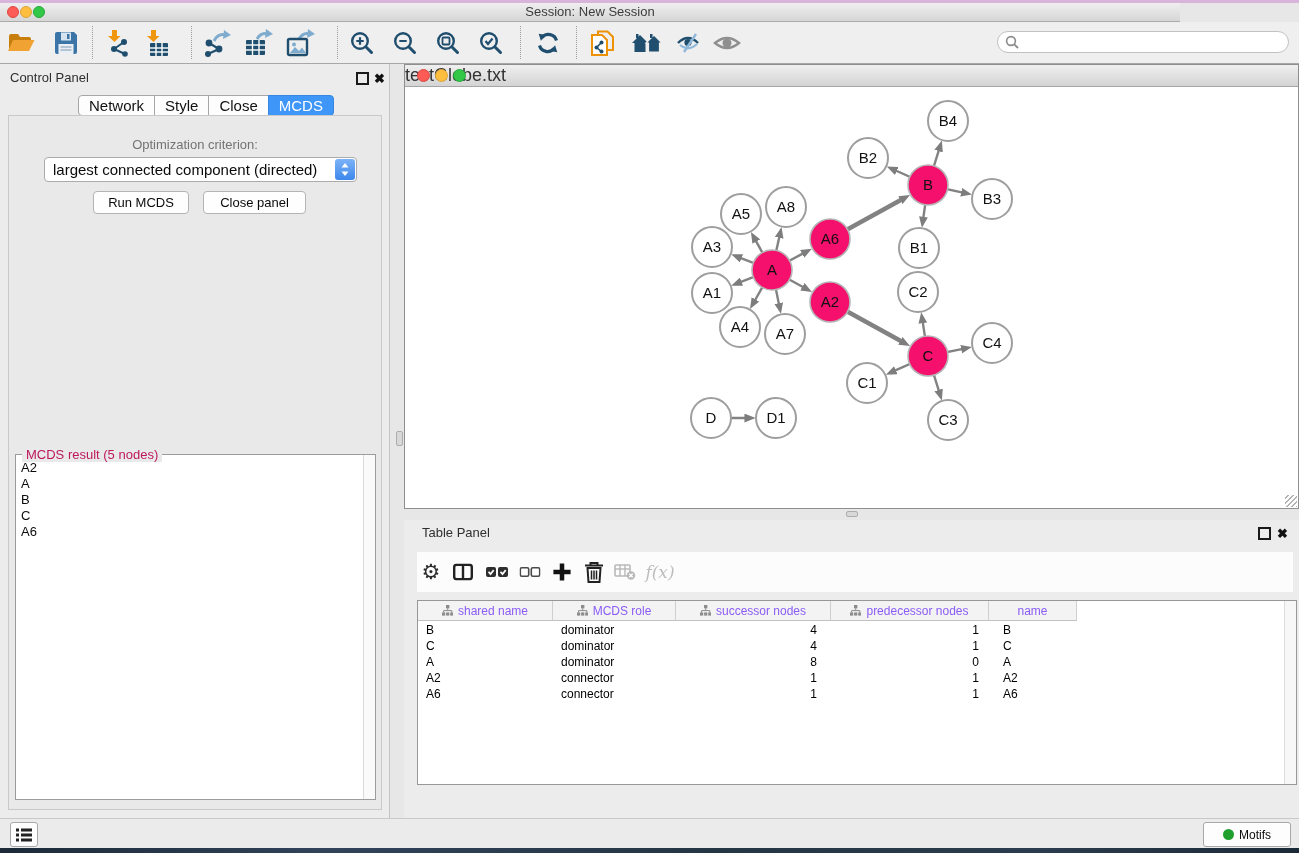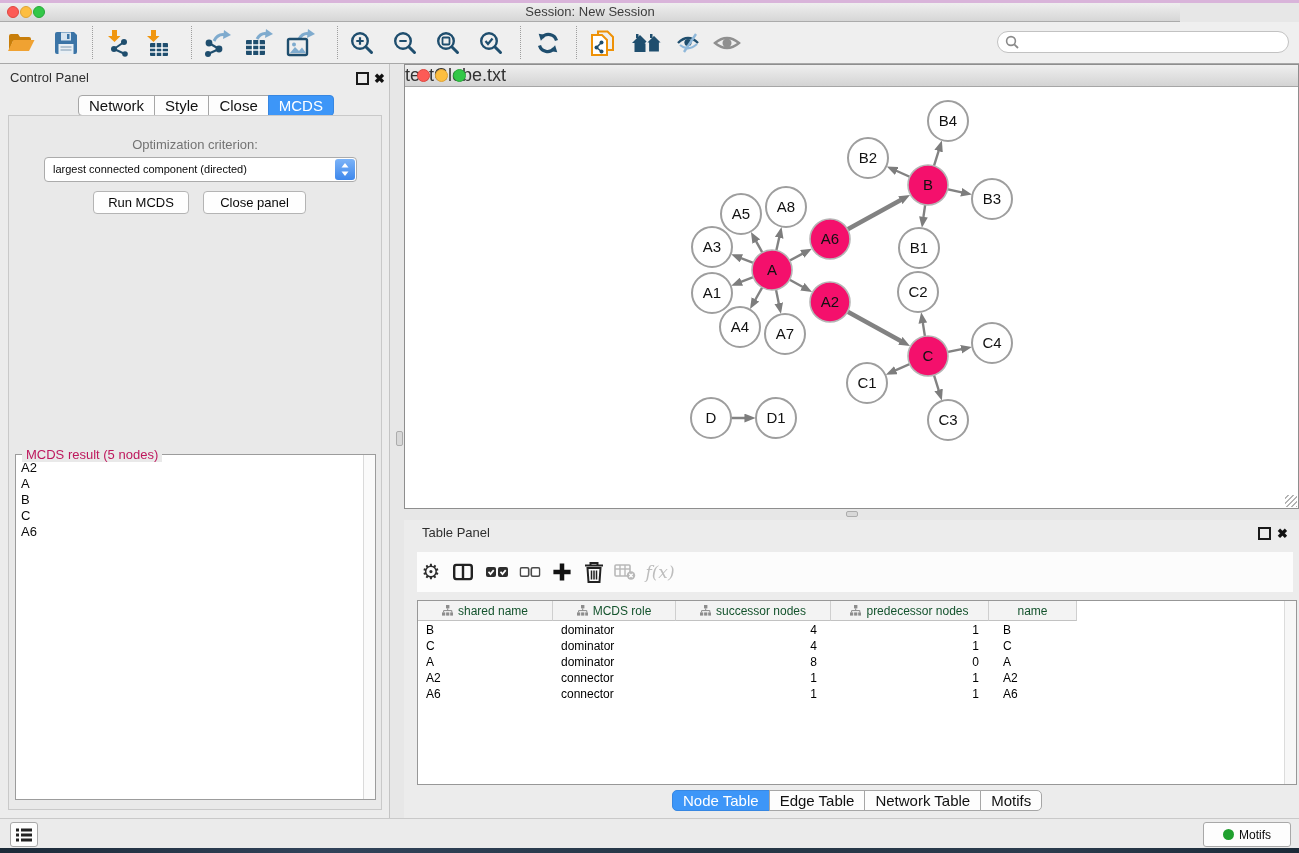--- a/index.html
+++ b/index.html
@@ -38,21 +38,21 @@
   .tab{height:21px;line-height:19px;font-size:15px;color:#111;background:#FDFDFD;
        border:1px solid #A6A6A6;padding:0 10px;margin-left:-1px;box-sizing:border-box;text-align:center}
   .tab:first-child{border-radius:4px 0 0 4px;margin-left:0}
   .tab:last-child{border-radius:0 4px 4px 0}
   .tab.selected{background:#3D96F8;border-color:#3787E2;color:#fff}
   #cp-body{position:absolute;left:8px;top:51px;width:374px;height:695px;background:#E9E9E9;
            border:1px solid #C9C9C9;box-sizing:border-box}
   #opt-label{position:absolute;left:0;top:21px;width:100%;text-align:center;font-size:13px;color:#737373}
   #criterion{position:absolute;left:35px;top:41px;width:313px;height:25px;background:#fff;
              border:1px solid #ABABAB;border-radius:4px;box-sizing:border-box}
-  #criterion-text{position:absolute;left:8px;top:0;line-height:23px;font-size:11px;color:#0A0A0A;white-space:nowrap}
+  #criterion-text{position:absolute;left:8px;top:0;line-height:23px;font-size:15px;color:#0A0A0A;white-space:nowrap}
   #criterion-stepper{position:absolute;right:1px;top:1px;width:20px;height:21px;border-radius:3px;
              background:linear-gradient(#7CB3F7,#3D87EC)}
   .btn{position:absolute;height:23px;background:#FEFEFE;border:1px solid #B4B4B4;border-radius:4px;
        font-size:13px;color:#0A0A0A;text-align:center;line-height:21px;box-sizing:border-box}
   #run-btn{left:84px;top:75px;width:96px}
   #closepanel-btn{left:194px;top:75px;width:103px}
   #result-box{position:absolute;left:6px;top:338px;width:361px;height:346px;background:#fff;
               border:1px solid #9C9C9C;box-sizing:border-box}
   #result-legend{position:absolute;left:6px;top:-8px;background:#E9E9E9;padding:0 4px;font-size:13px;color:#be185d}
   #result-scroll{position:absolute;right:0;top:0;bottom:0;width:11px;background:#FAFAFA;border-left:1px solid #DADADA}
@@ -75,21 +75,21 @@
   #table-panel{left:404px;top:520px;width:895px;height:298px;background:#ECECEC}
   #tp-toolbar{position:absolute;left:13px;top:32px;width:876px;height:40px;background:#FCFCFC}
   .tpi{position:absolute;top:20px;transform:translate(-50%,-50%);line-height:0}
   .gear-glyph{font-family:"DejaVu Sans",sans-serif;font-size:21px;color:#2E2E2E;line-height:21px}
   .fx-glyph{font-family:"DejaVu Serif",serif;font-style:italic;font-size:17px;color:#BDBDBD}
   #data-table{position:absolute;left:13px;top:80px;width:880px;height:185px;background:#fff;
               border:1px solid #979797;box-sizing:border-box}
   #dt-head{position:absolute;left:0;top:0;height:20px;display:flex}
   .th{height:20px;background:#F3F3F3;border-right:1px solid #CFCFCF;border-bottom:1px solid #C2C2C2;
       box-sizing:border-box;display:flex;align-items:center;justify-content:center;gap:5px;
-      font-size:12px;color:#14532d}
+      font-size:12px;color:#8b5cf6}
   #dt-rows{position:absolute;left:0;top:21px;width:100%}
   .tr{display:flex;height:16px}
   .td{font-size:12px;line-height:16px;color:#000;box-sizing:border-box;white-space:nowrap;overflow:hidden}
   #dt-scroll{position:absolute;right:0;top:0;bottom:0;width:11px;background:#F7F7F7;border-left:1px solid #DCDCDC}
   #tp-tabs{position:absolute;left:268px;top:270px;display:flex}
   #tp-tabs .tab{border-radius:0}
   #tp-tabs .tab:first-child{border-radius:5px 0 0 5px}
   #tp-tabs .tab:last-child{border-radius:0 5px 5px 0}
 
   
@@ -568,26 +568,20 @@
           <div class="td" style="width: 135px; padding-left: 8px;">A6</div>
           <div class="td" style="width: 123px; padding-left: 8px;">connector</div>
           <div class="td" style="width: 155px; text-align: right; padding-right: 14px;">1</div>
           <div class="td" style="width: 158px; text-align: right; padding-right: 10px;">1</div>
           <div class="td" style="width: 88px; padding-left: 14px;">A6</div>
         </div>
       </div>
     <div id="dt-scroll"></div>
   </div>
 
-  <div id="tp-tabs">
-      <div class="tab selected">Node Table</div>
-      <div class="tab">Edge Table</div>
-      <div class="tab">Network Table</div>
-      <div class="tab">Motifs</div>
-    </div>
 </div>
 
 <div id="status-bar" class="abs">
   <div id="list-btn">
     <svg width="16" height="14" viewBox="0 0 16 14">
       <g fill="#222">
         <rect x="0" y="0.5" width="3" height="3"></rect>
           <rect x="5" y="0.5" width="11" height="3"></rect>
         <rect x="0" y="5.5" width="3" height="3"></rect>
           <rect x="5" y="5.5" width="11" height="3"></rect>

